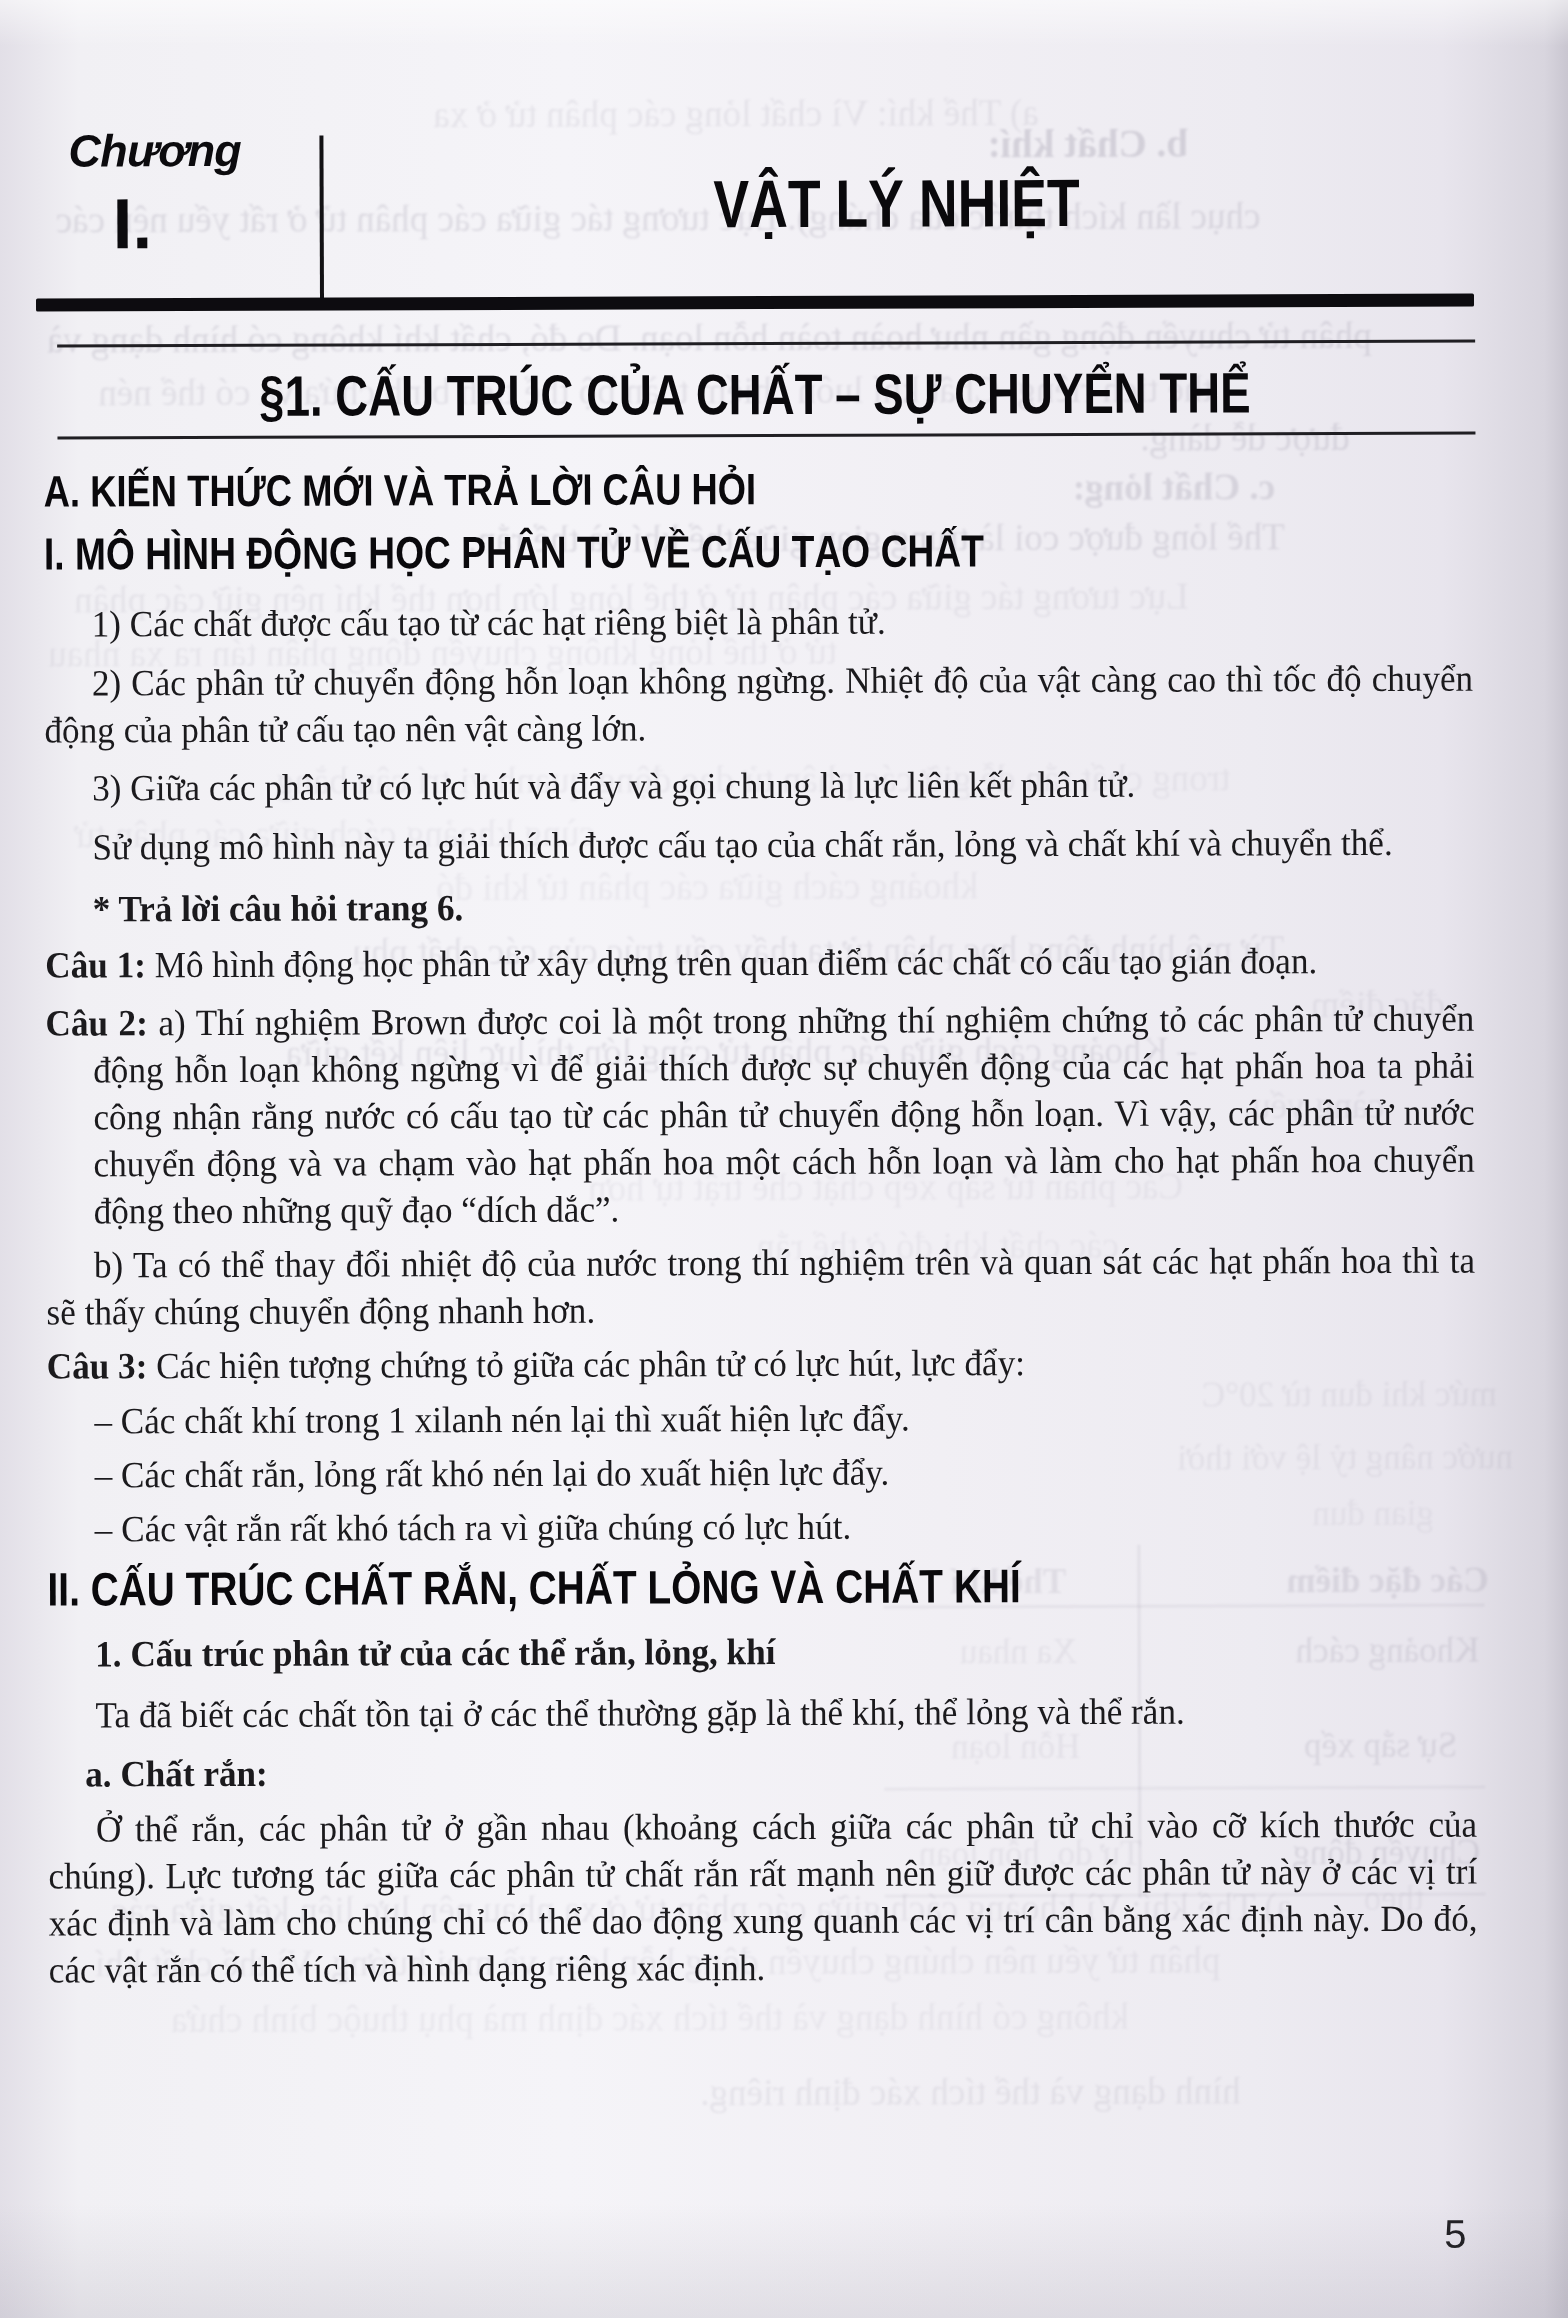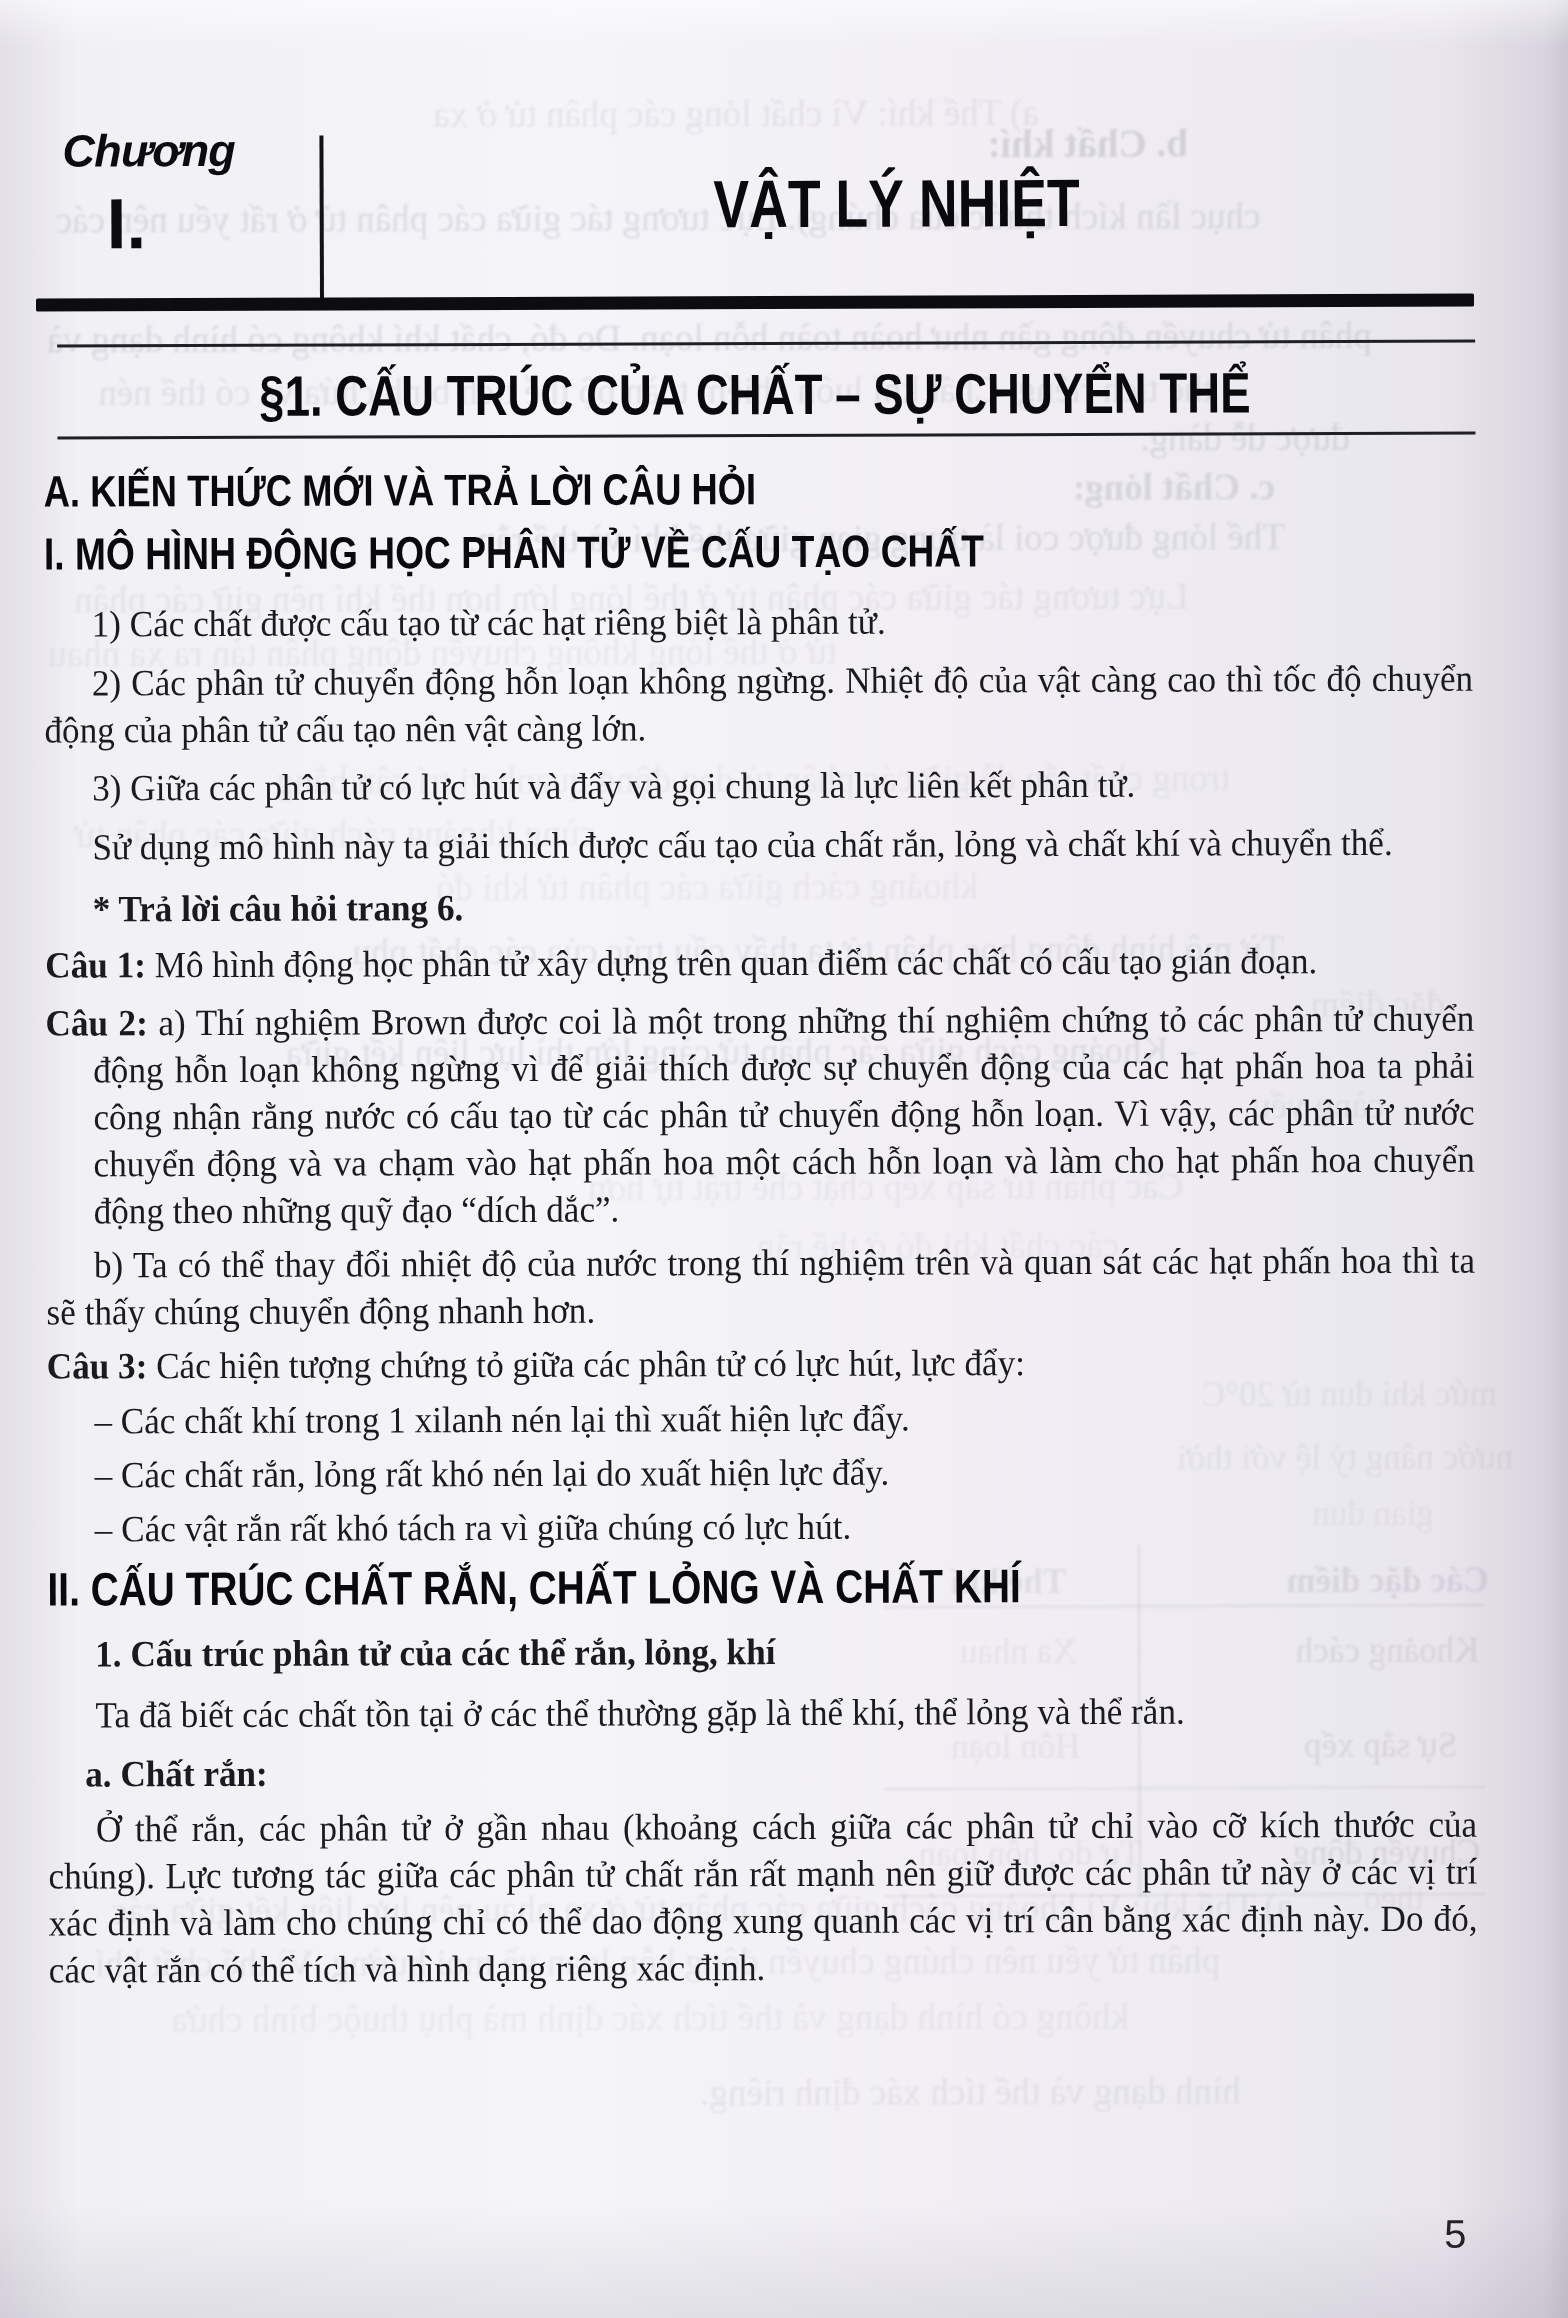--- a/index.html
+++ b/index.html
@@ -12,21 +12,21 @@
   }
   .sheet{position:absolute;inset:0;transform:rotate(-0.2deg);transform-origin:50% 50%;}
 
   
   #bleed-layer{position:absolute;inset:0;}
   .bleed{position:absolute;color:#8b8699;transform:scaleX(-1);filter:blur(1.2px);
          font-family:"Liberation Serif",serif;white-space:nowrap;line-height:1.1;}
   .bleed.vline,.bleed.hline{background:#716c82;transform:none;filter:blur(1px);}
 
   
-  .chapter-block{position:absolute;left:66px;top:124px;color:#0c0b0e;}
+  .chapter-block{position:absolute;left:72px;top:124px;color:#0c0b0e;}
   .chapter-word{font-family:"Liberation Sans",sans-serif;font-weight:bold;font-style:italic;
                 font-size:45px;line-height:50px;letter-spacing:-0.8px;}
   .chapter-num{font-family:"Liberation Sans",sans-serif;font-weight:bold;
                font-size:71px;line-height:71px;margin:11.8px 0 0 44px;}
   .v-divider{position:absolute;left:323px;top:134px;width:4.2px;height:165px;background:#121114;}
   .main-title{position:absolute;left:323px;top:168px;width:1153px;text-align:center;
               font-family:"Liberation Sans",sans-serif;font-weight:bold;font-size:67px;
               line-height:71px;color:#0a090c;}
   .cond{display:inline-block;transform:scaleX(0.8);transform-origin:center;letter-spacing:0px;}
   .black-bar{position:absolute;left:39px;top:296px;width:1438px;height:12.6px;background:#0d0c10;border-radius:1.7px;}

